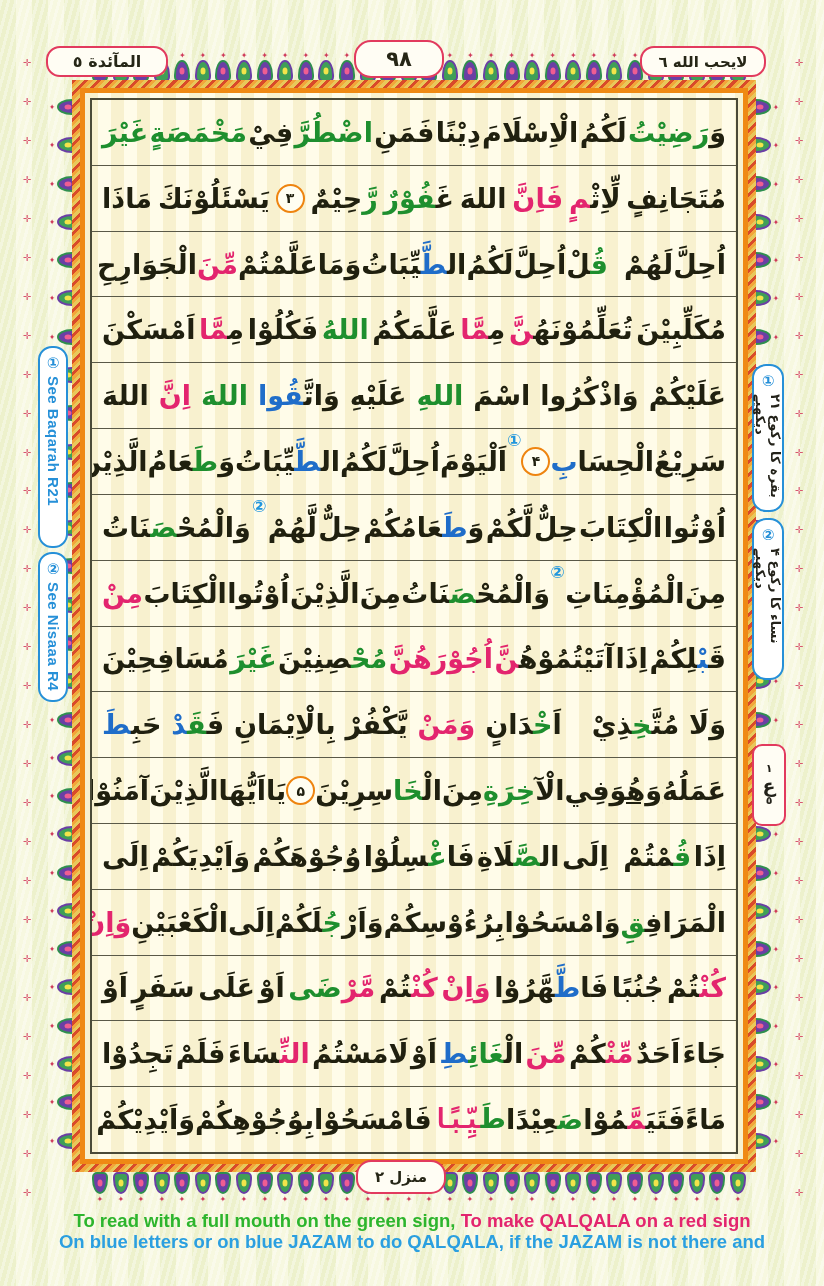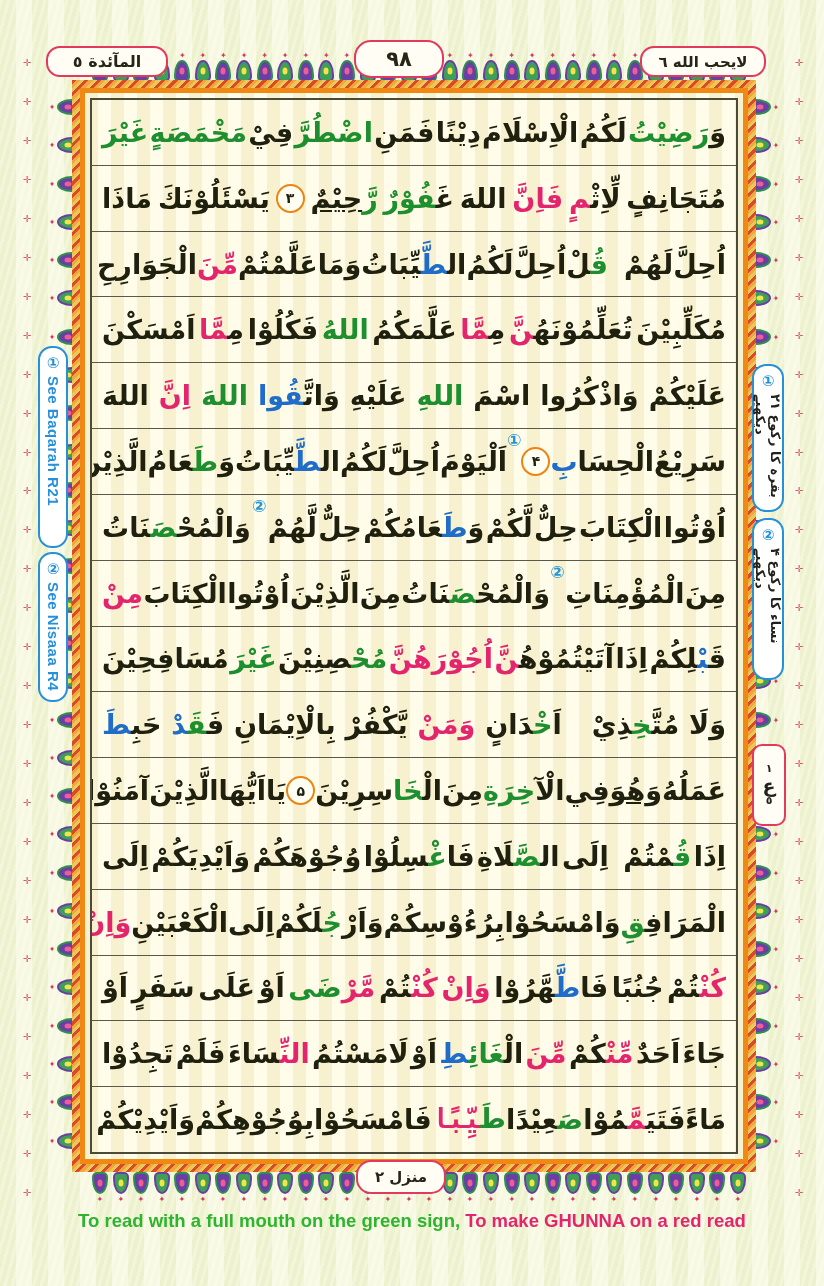--- a/index.html
+++ b/index.html
@@ -663,21 +663,21 @@
           <span class="word"><span style="color: rgb(32, 32, 15);">فِيْ</span></span>
           <span class="word"><span style="color: rgb(30, 143, 46);">مَخْمَصَةٍ</span></span>
           <span class="word"><span style="color: rgb(30, 143, 46);">غَيْرَ</span></span>
         </div>
         <div class="line">
           <span class="word"><span style="color: rgb(32, 32, 15);">مُتَجَانِفٍ</span></span>
           <span class="word"><span style="color: rgb(32, 32, 15);">لِّاِثْ</span><span style="color: rgb(227, 37, 110);">مٍ</span></span>
           <span class="word"><span style="color: rgb(227, 37, 110);">فَاِنَّ</span></span>
           <span class="word"><span style="color: rgb(32, 32, 15);">اللهَ</span></span>
           <span class="word"><span style="color: rgb(32, 32, 15);">غَ</span><span style="color: rgb(30, 143, 46);">فُوْرٌ</span></span>
-          <span class="word"><span style="color: rgb(30, 143, 46);">رَّ</span><span style="color: rgb(32, 32, 15); text-decoration: underline;">حِيْمٌ</span></span>
+          <span class="word"><span style="color: rgb(30, 143, 46);">رَّ</span><span style="color: rgb(32, 32, 15);">حِيْمٌ</span></span>
           <span class="ayah">۳</span>
           <span class="word"><span style="color: rgb(32, 32, 15);">يَسْئَلُوْنَكَ</span></span>
           <span class="word"><span style="color: rgb(32, 32, 15);">مَاذَا</span></span>
         </div>
         <div class="line">
           <span class="word"><span style="color: rgb(32, 32, 15);">اُحِلَّ</span></span>
           <span class="word"><span style="color: rgb(32, 32, 15); margin-left: 16px;">لَهُمْ</span></span>
           <span class="word"><span style="color: rgb(30, 143, 46);">قُ</span><span style="color: rgb(32, 32, 15);">لْ</span></span>
           <span class="word"><span style="color: rgb(32, 32, 15);">اُحِلَّ</span></span>
           <span class="word"><span style="color: rgb(32, 32, 15);">لَكُمُ</span></span>
@@ -850,15 +850,16 @@
     <span class="small">١</span>
     <span class="big">ع</span>
     <span class="small">٥</span>
   </div>
 
   <div class="badge badge-manzil">
     <span>منزل ٢</span>
   </div>
 
   <div class="footer" id="footer">
-      <div><span style="color: rgb(45, 181, 45);">To read with a full mouth on the green sign, </span><span style="color: rgb(227, 37, 110);">To make GHUNNA on a red read</span></div>
+      <div><span style="color: rgb(45, 181, 45);">To read with a full mouth on the green sign, </span><span style="color: rgb(227, 37, 110);">To make QALQALA on a red sign</span></div>
+      <div><span style="color: rgb(43, 159, 224);">On blue letters or on blue JAZAM to do QALQALA, if the JAZAM is not there and</span></div>
     </div>
 </div>
 
 </body></html>

